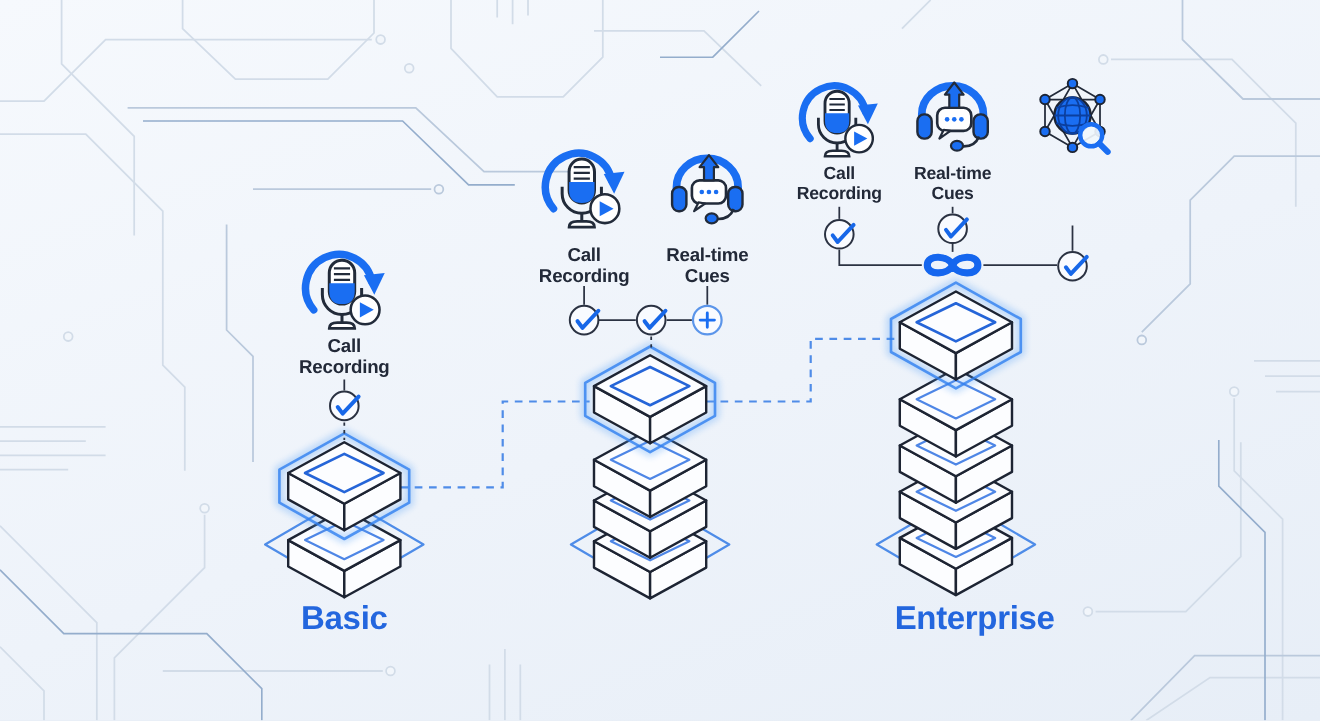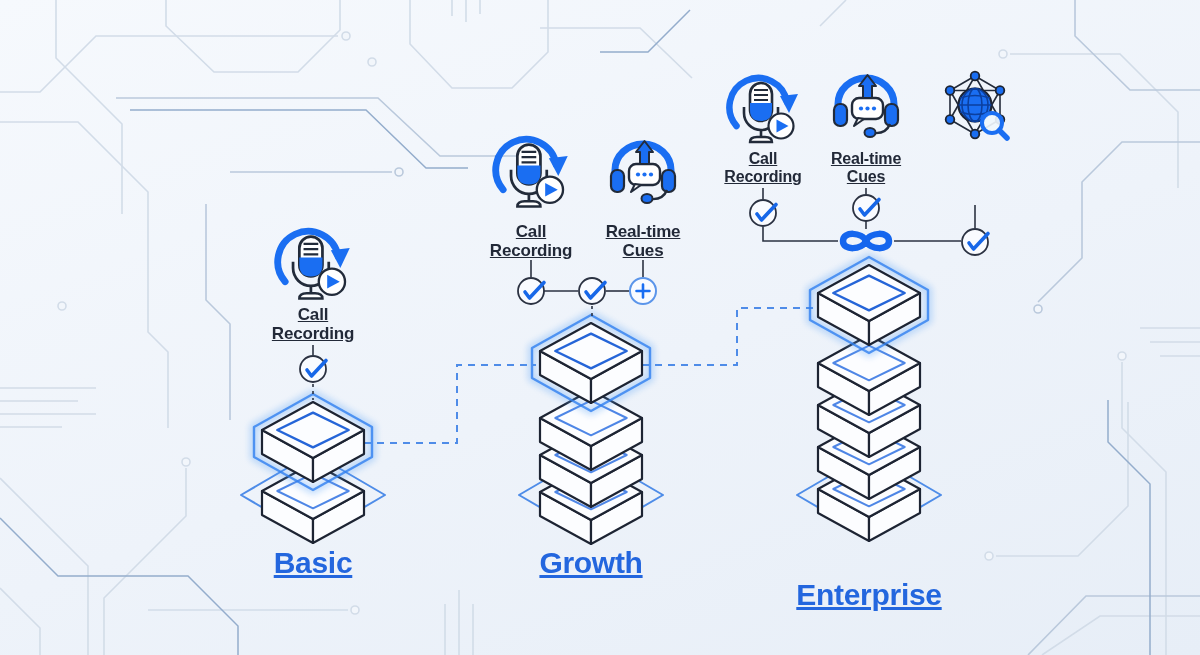--- a/index.html
+++ b/index.html
@@ -6,26 +6,26 @@
   .stage{
     position:relative;width:1200px;height:655px;overflow:hidden;
     background:linear-gradient(160deg,#f6f9fd 0%,#eef3fa 55%,#e7eef7 100%);
     font-family:"Liberation Sans",sans-serif;
   }
   .stage svg{display:block;}
   .overlay{position:absolute;left:0;top:0;}
   .icon-box{position:absolute;}
   .feature-label{
     position:absolute;text-align:center;font-size:17px;font-weight:600;
-    color:#222938;line-height:1.12;letter-spacing:-0.2px;text-decoration:underline;
+    color:#222938;line-height:1.12;letter-spacing:-0.2px;
   }
   .feature-label.small{font-size:16px;}
   .tier-label{
     position:absolute;top:546px;width:200px;text-align:center;
-    font-size:30px;font-weight:600;color:#2366de;letter-spacing:-0.3px;text-decoration:underline;
+    font-size:30px;font-weight:600;color:#2366de;letter-spacing:-0.3px;
   }
   
   .wire{stroke:#2b3242;stroke-width:1.6;fill:none;}
   .dashed-wire{stroke:#2b3242;stroke-width:1.6;fill:none;stroke-dasharray:3 4;}
   .dash{stroke:#4f8ce8;stroke-width:2;fill:none;stroke-dasharray:7 6;}
   .node-circle{fill:rgba(250,252,255,.85);stroke:#2b3242;stroke-width:1.8;}
   .check{stroke:#1767e8;stroke-width:3.6;fill:none;stroke-linecap:round;stroke-linejoin:round;}
   .plus-circle{fill:rgba(250,252,255,.9);stroke:#5b95ea;stroke-width:2;}
   .plus{stroke:#1a6ef2;stroke-width:2.6;stroke-linecap:round;fill:none;}
   .infinity{stroke:#1566ee;stroke-width:6.5;fill:none;stroke-linecap:round;stroke-linejoin:round;}
@@ -281,21 +281,20 @@
       <rect x="24" y="32" width="31" height="21" rx="7" fill="#ffffff" stroke="#222b3a" stroke-width="2.4"></rect>
       <path d="M 30,52 L 26,60 L 36,53 Z" fill="#ffffff" stroke="#222b3a" stroke-width="2" stroke-linejoin="round"></path>
       <circle cx="33" cy="42.5" r="2.1" fill="#1a6ef2"></circle>
       <circle cx="39.5" cy="42.5" r="2.1" fill="#1a6ef2"></circle>
       <circle cx="46" cy="42.5" r="2.1" fill="#1a6ef2"></circle>
       <path d="M 39.5,9 L 48,20 L 44,20 L 44,32 L 35,32 L 35,20 L 31,20 Z" fill="#1a6ef2" stroke="#222b3a" stroke-width="2" stroke-linejoin="round"></path>
     </svg>
   </div>
   <div class="feature-label" style="left:485px;top:222px;width:92px;">Call Recording</div>
   <div class="feature-label" style="left:597px;top:222px;width:92px;">Real-time Cues</div>
-  <div class="tier-label" style="left:491px;">Growth</div>
 
   <div class="icon-box" style="left:723px;top:72px;width:80px;height:80px;">
     <svg viewBox="0 0 80 78" width="80" height="80">
       <path d="M 13.5,53 A 29,29 0 1 1 64,29" stroke="#1a6ef2" stroke-width="6.5" fill="none" stroke-linecap="round"></path>
       <path d="M 57,23 L 75,21 L 66,40 Z" fill="#1a6ef2"></path>
       <path class="ik" d="M 21,34 V 40 A 17,17 0 0 0 55,40 V 34" stroke-width="2.6"></path>
       <rect x="27" y="10" width="22" height="38" rx="11" fill="#ffffff" stroke="#222b3a" stroke-width="2.6"></rect>
       <path d="M 27,30 L 49,30 L 49,37 Q 49,48 38,48 Q 27,48 27,37 Z" fill="#1a6ef2"></path>
       <path class="ik" d="M 31,17 H 45 M 31,22 H 45 M 31,27 H 45" stroke-width="2"></path>
       <path class="ik" d="M 38,57 V 64" stroke-width="2.6"></path>
@@ -336,15 +335,15 @@
       <circle cx="65" cy="52.5" r="4.3" fill="#1a6ef2" stroke="#1d2433" stroke-width="1.8"></circle>
       <circle cx="40" cy="67" r="4.3" fill="#1a6ef2" stroke="#1d2433" stroke-width="1.8"></circle>
       <circle cx="15" cy="52.5" r="4.3" fill="#1a6ef2" stroke="#1d2433" stroke-width="1.8"></circle>
       <circle cx="15" cy="23.5" r="4.3" fill="#1a6ef2" stroke="#1d2433" stroke-width="1.8"></circle>
       <circle cx="57" cy="56" r="10" fill="rgba(240,246,252,.92)" stroke="#1a6ef2" stroke-width="4"></circle>
       <path d="M 64.5,63.5 L 72,71" stroke="#1a6ef2" stroke-width="5.5" stroke-linecap="round"></path>
     </svg>
   </div>
   <div class="feature-label small" style="left:719px;top:150px;width:88px;">Call Recording</div>
   <div class="feature-label small" style="left:822px;top:150px;width:88px;">Real-time Cues</div>
-  <div class="tier-label" style="left:769px;margin-top:32px;">Enterprise</div>
+  <div class="tier-label" style="left:786px;">Enterprise</div>
 
 </div>
 
 </body></html>

